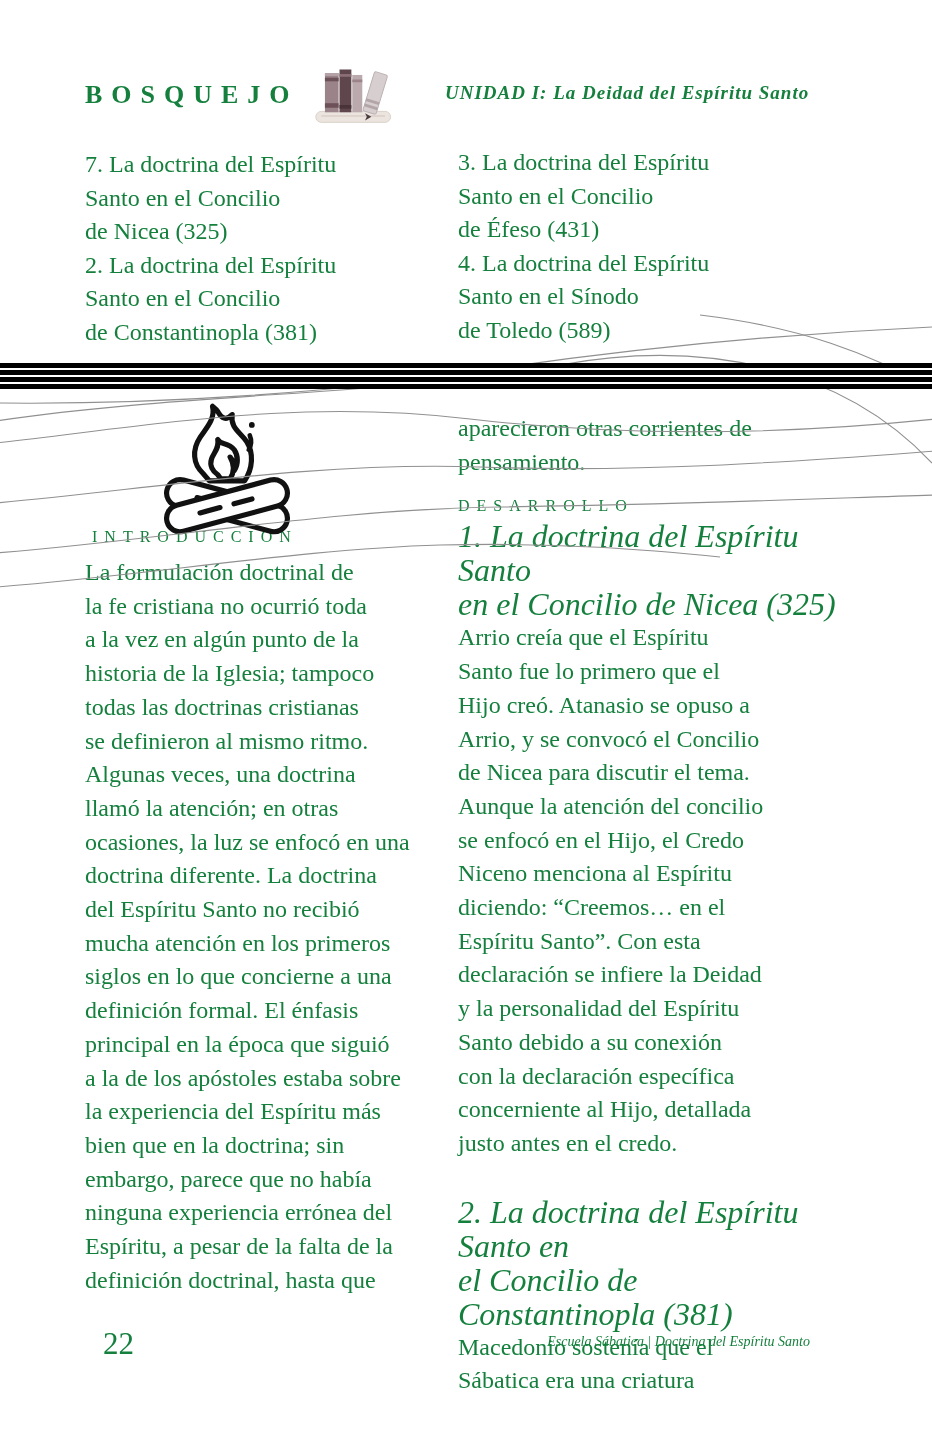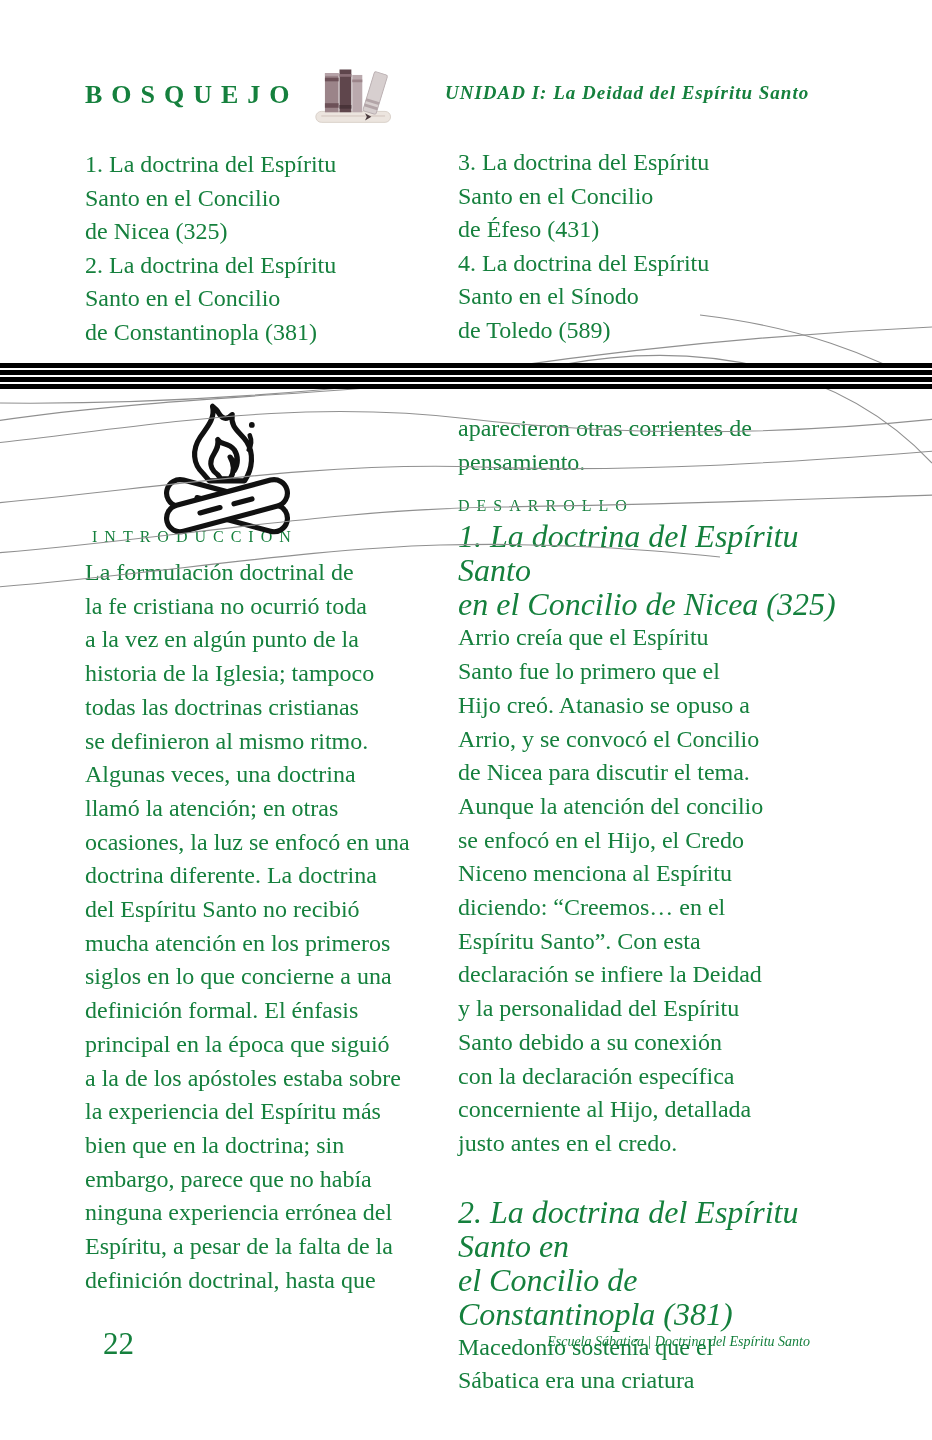--- a/index.html
+++ b/index.html
@@ -91,21 +91,21 @@
         <rect x="59" y="7" width="15" height="45" rx="2" fill="#d7cfcf" stroke="#b9aeb0" stroke-width="1"></rect>
         <rect x="59" y="38" width="15" height="3" fill="#b3a5a8"></rect>
         <rect x="59" y="44" width="15" height="3" fill="#b3a5a8"></rect>
       </g>
     </svg>
   </span>
 
   <h2 class="unit-title">UNIDAD I: La Deidad del Espíritu Santo</h2>
 
   <div class="outline-col outline-left">
-    <div class="pre">1. La doctrina del Espíritu
+    <div class="pre">7. La doctrina del Espíritu
 Santo en el Concilio
 de Nicea (325)</div>
     <div class="pre">2. La doctrina del Espíritu
 Santo en el Concilio
 de Constantinopla (381)</div>
   </div>
   <div class="outline-col outline-right">
     <div class="pre">3. La doctrina del Espíritu
 Santo en el Concilio
 de Éfeso (431)</div>

